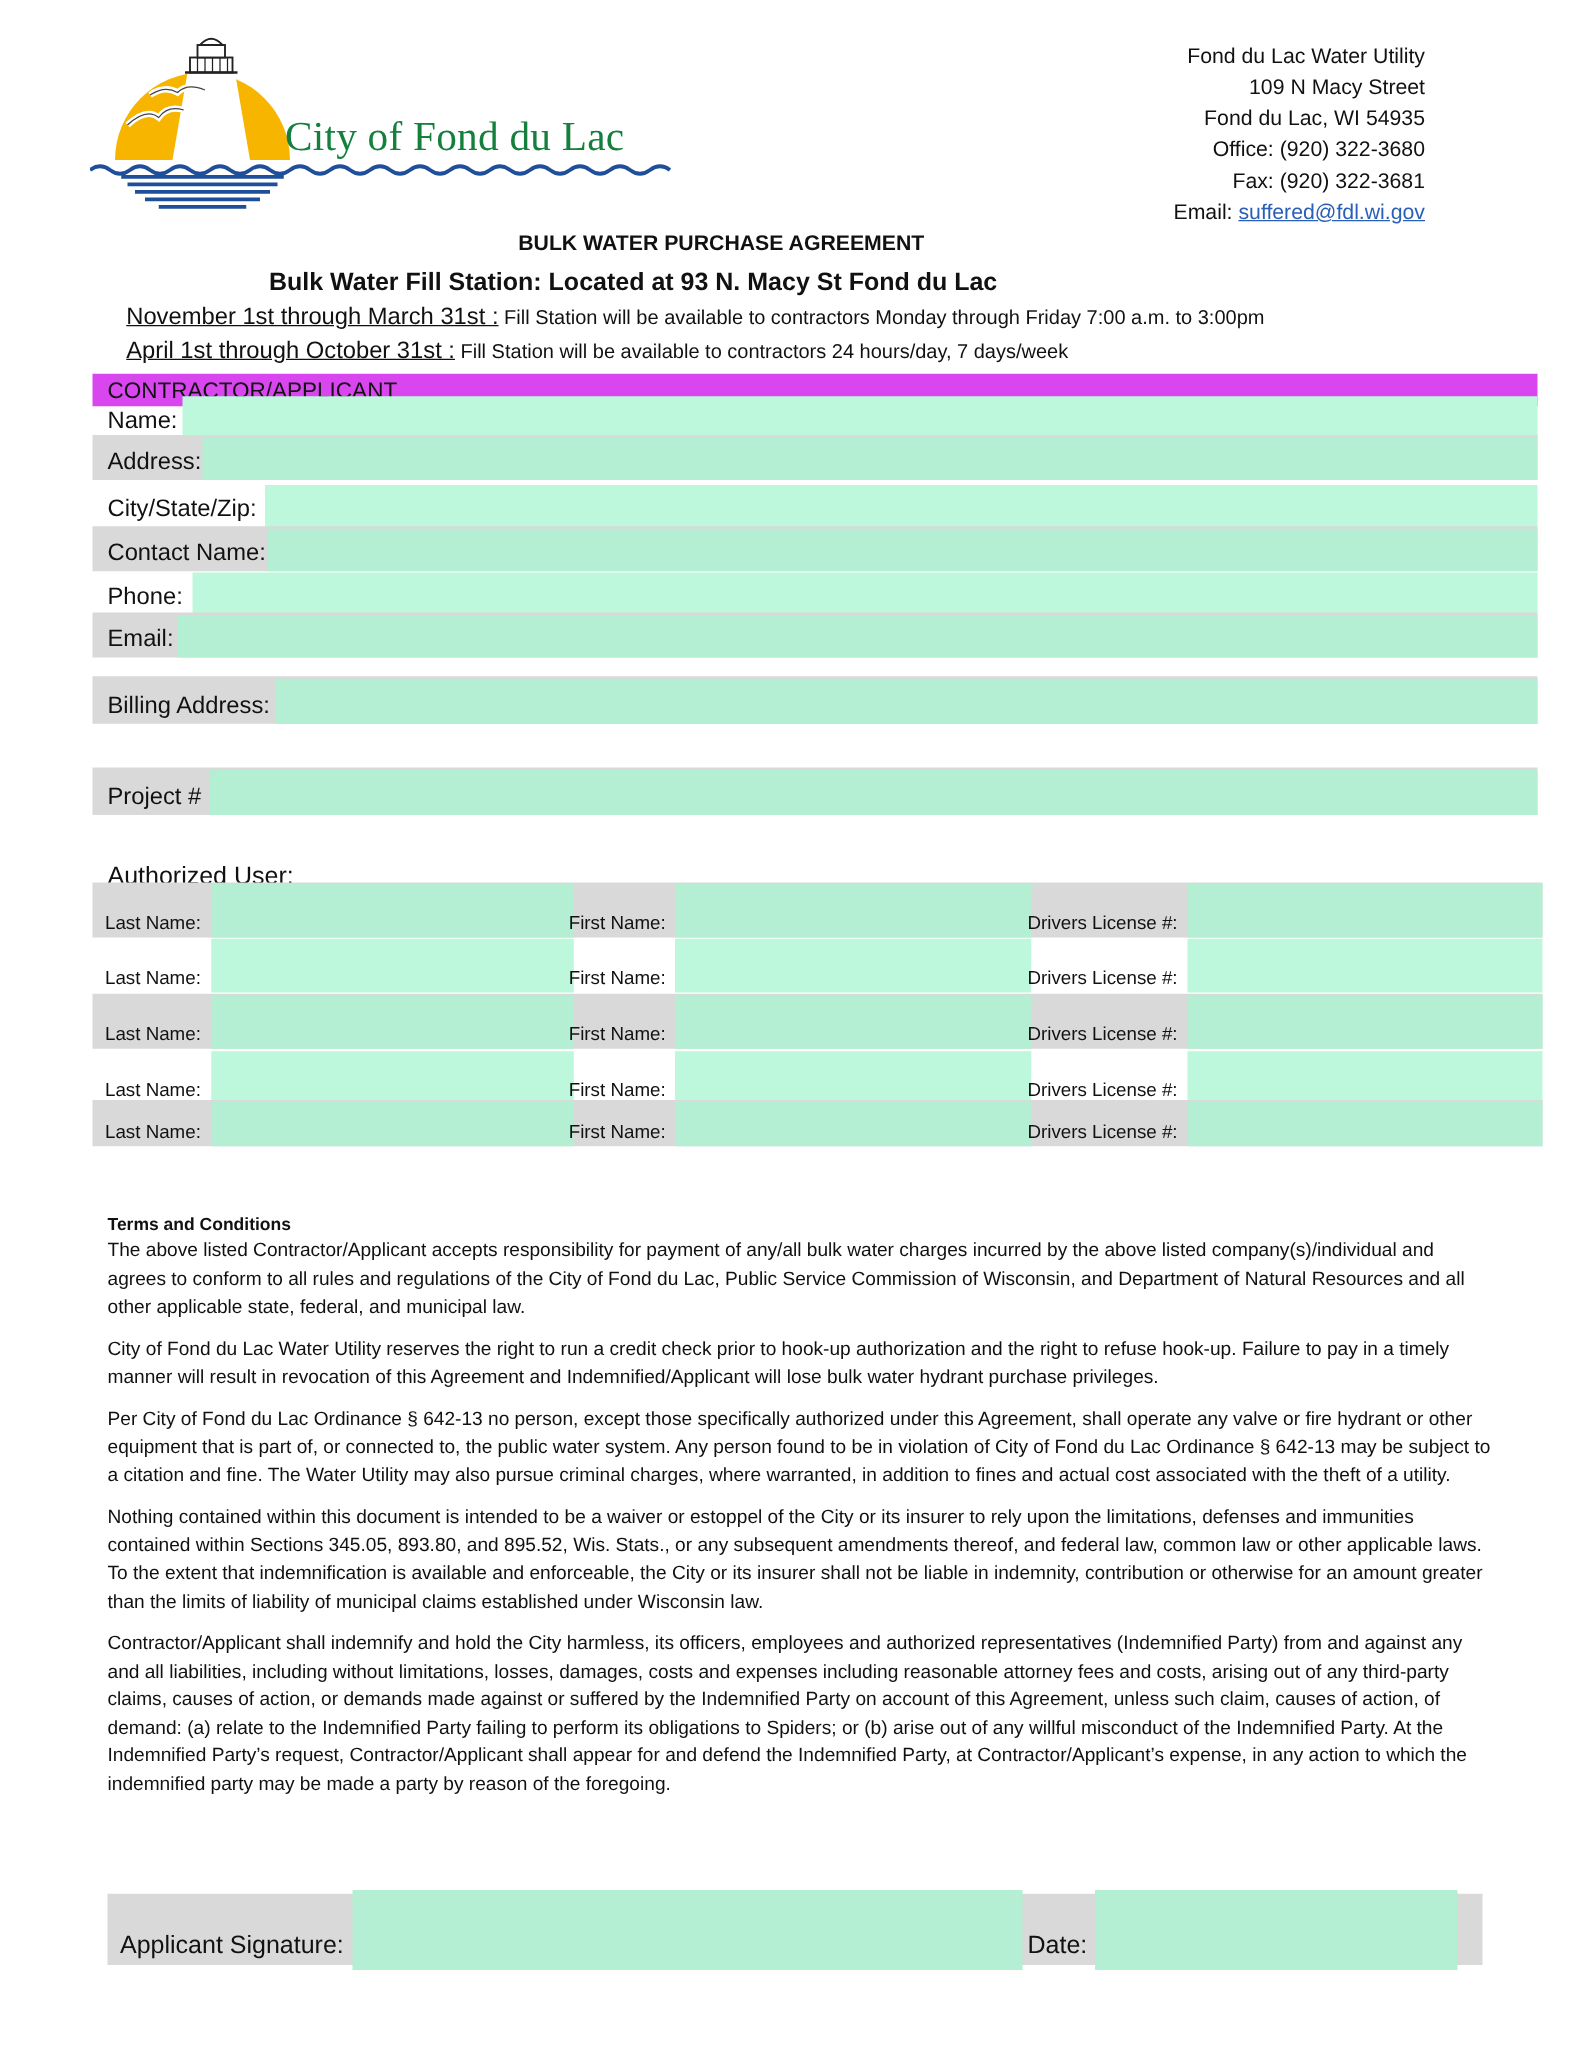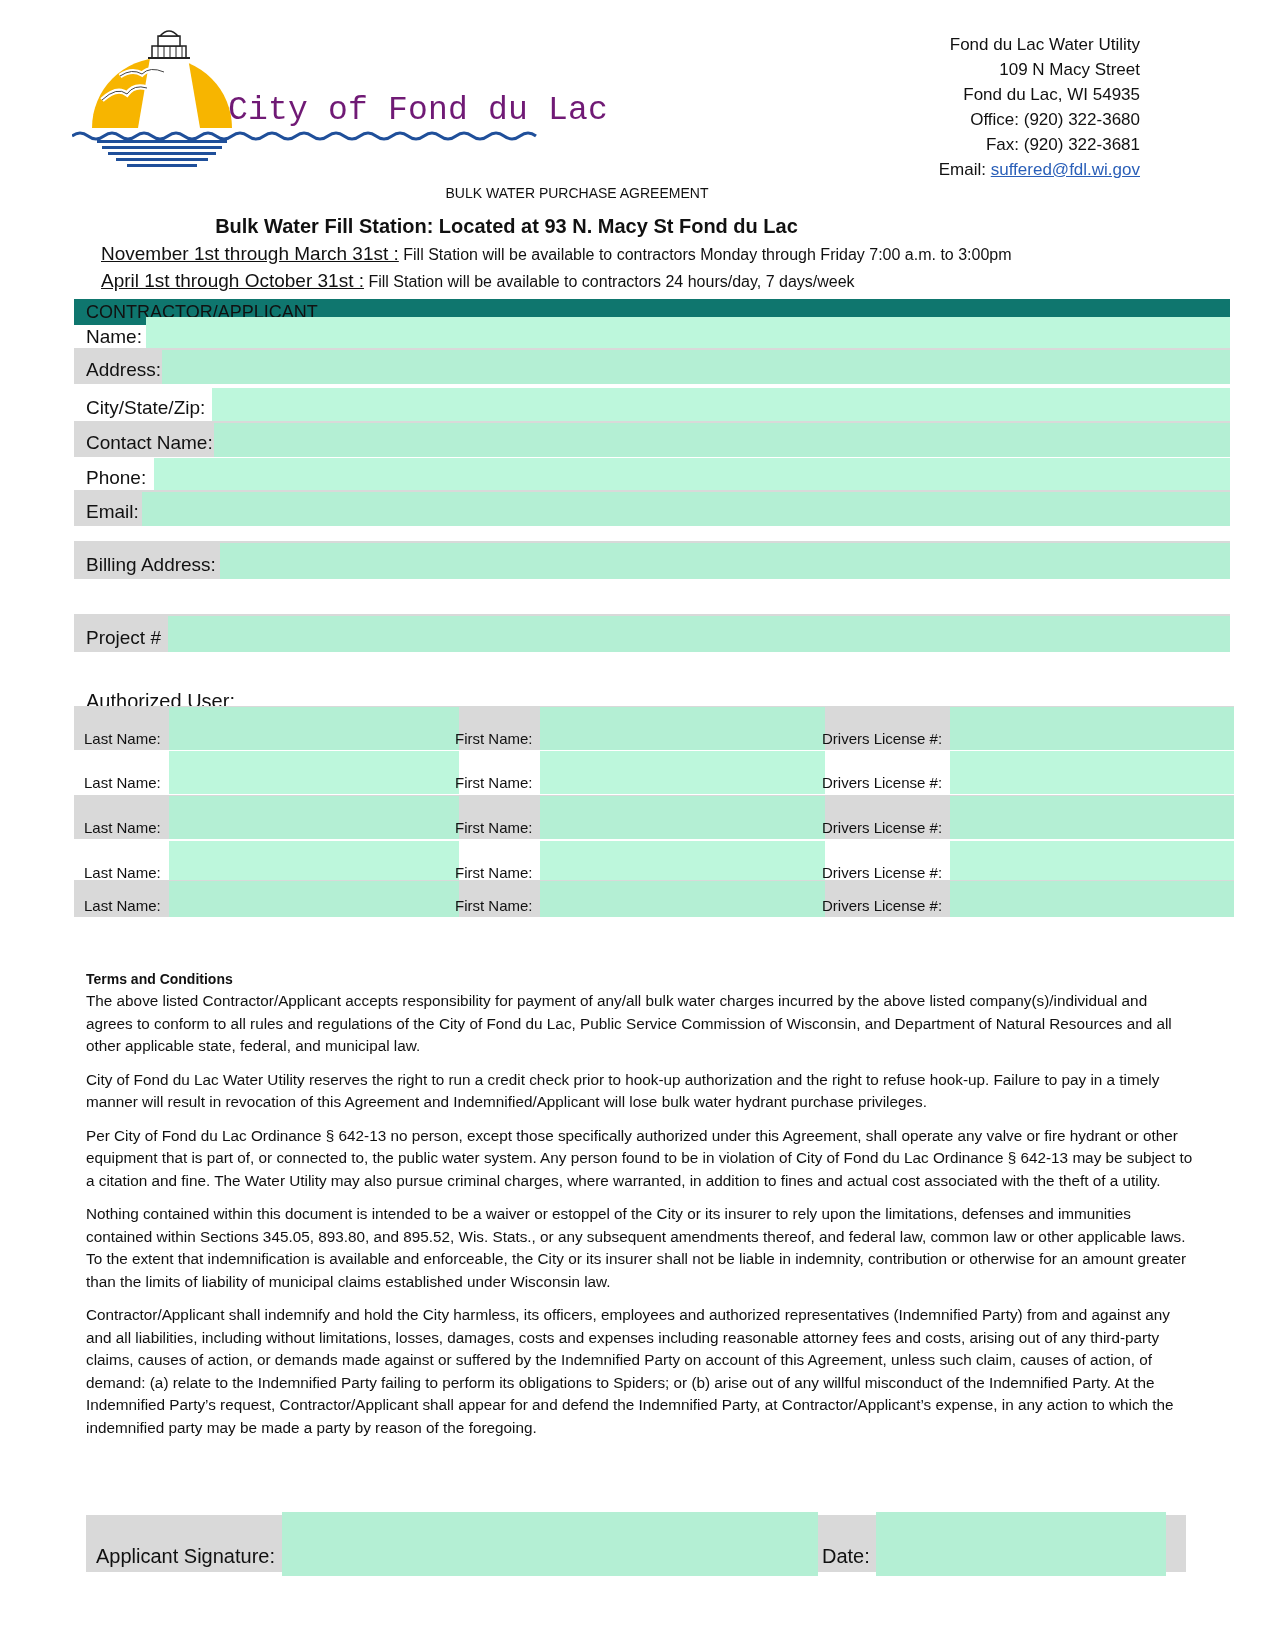--- a/index.html
+++ b/index.html
@@ -2,32 +2,32 @@
 <html><head>
 <meta charset="utf-8">
 <style>
   html, body { margin: 0; padding: 0; background: #ffffff; }
   body { width: 1275px; height: 1649px; position: relative; overflow: hidden;
          font-family: "Liberation Sans", "DejaVu Sans", sans-serif; color: #111; }
   .abs { position: absolute; }
 
   
   .logo { left: 72px; top: 28px; width: 480px; height: 150px; }
-  .logo-text { left: 228px; top: 92px; font-family: Liberation Mono, monospace; font-size: 33px; color: #701a75; letter-spacing: 0.2px; }
+  .logo-text { left: 228px; top: 92px; font-family: Liberation Serif, serif; font-size: 33px; color: #15803d; letter-spacing: 0.2px; }
   .addr { right: 135px; top: 32px; text-align: right; font-size: 17px; line-height: 25px; color: #111; }
   .addr .line { white-space: nowrap; }
   .addr a { color: #2a5fb8; text-decoration: underline; }
 
-  .title1 { left: 0; width: 1154px; top: 185px; text-align: center; font-weight: normal; font-size: 14px; }
+  .title1 { left: 0; width: 1154px; top: 185px; text-align: center; font-weight: bold; font-size: 17px; }
   .title2 { left: 0; width: 1013px; top: 215px; text-align: center; font-weight: bold; font-size: 20px; }
   .sched { left: 101px; font-size: 16px; white-space: nowrap; }
   .sched .u { text-decoration: underline; font-size: 19px; }
 
   
-  .sec-head { left: 74px; top: 299px; width: 1156px; height: 26px; background: #0f766e; font-size: 18px; line-height: 26px; padding-left: 12px; box-sizing: border-box; }
+  .sec-head { left: 74px; top: 299px; width: 1156px; height: 26px; background: #d946ef; font-size: 18px; line-height: 26px; padding-left: 12px; box-sizing: border-box; }
 
   
   .frow { left: 74px; width: 1156px; height: 36px; box-sizing: border-box; }
   .frow.shade { background: #d9d9d9; }
   .frow .lbl { position: absolute; left: 12px; bottom: 3px; font-size: 19px; white-space: nowrap; }
   .field { position: absolute; top: 2px; bottom: 0; right: 0; background: #bdf7dc; border: none; outline: none; box-sizing: border-box; padding: 0 6px; font-size: 18px; font-family: "Liberation Sans", sans-serif; }
   .frow.shade .field { background: #b4efd4; }
 
   .note { left: 86px; top: 612px; font-size: 13px; }
   .auth-lbl { left: 86px; top: 690px; font-size: 20px; text-decoration: underline; }

